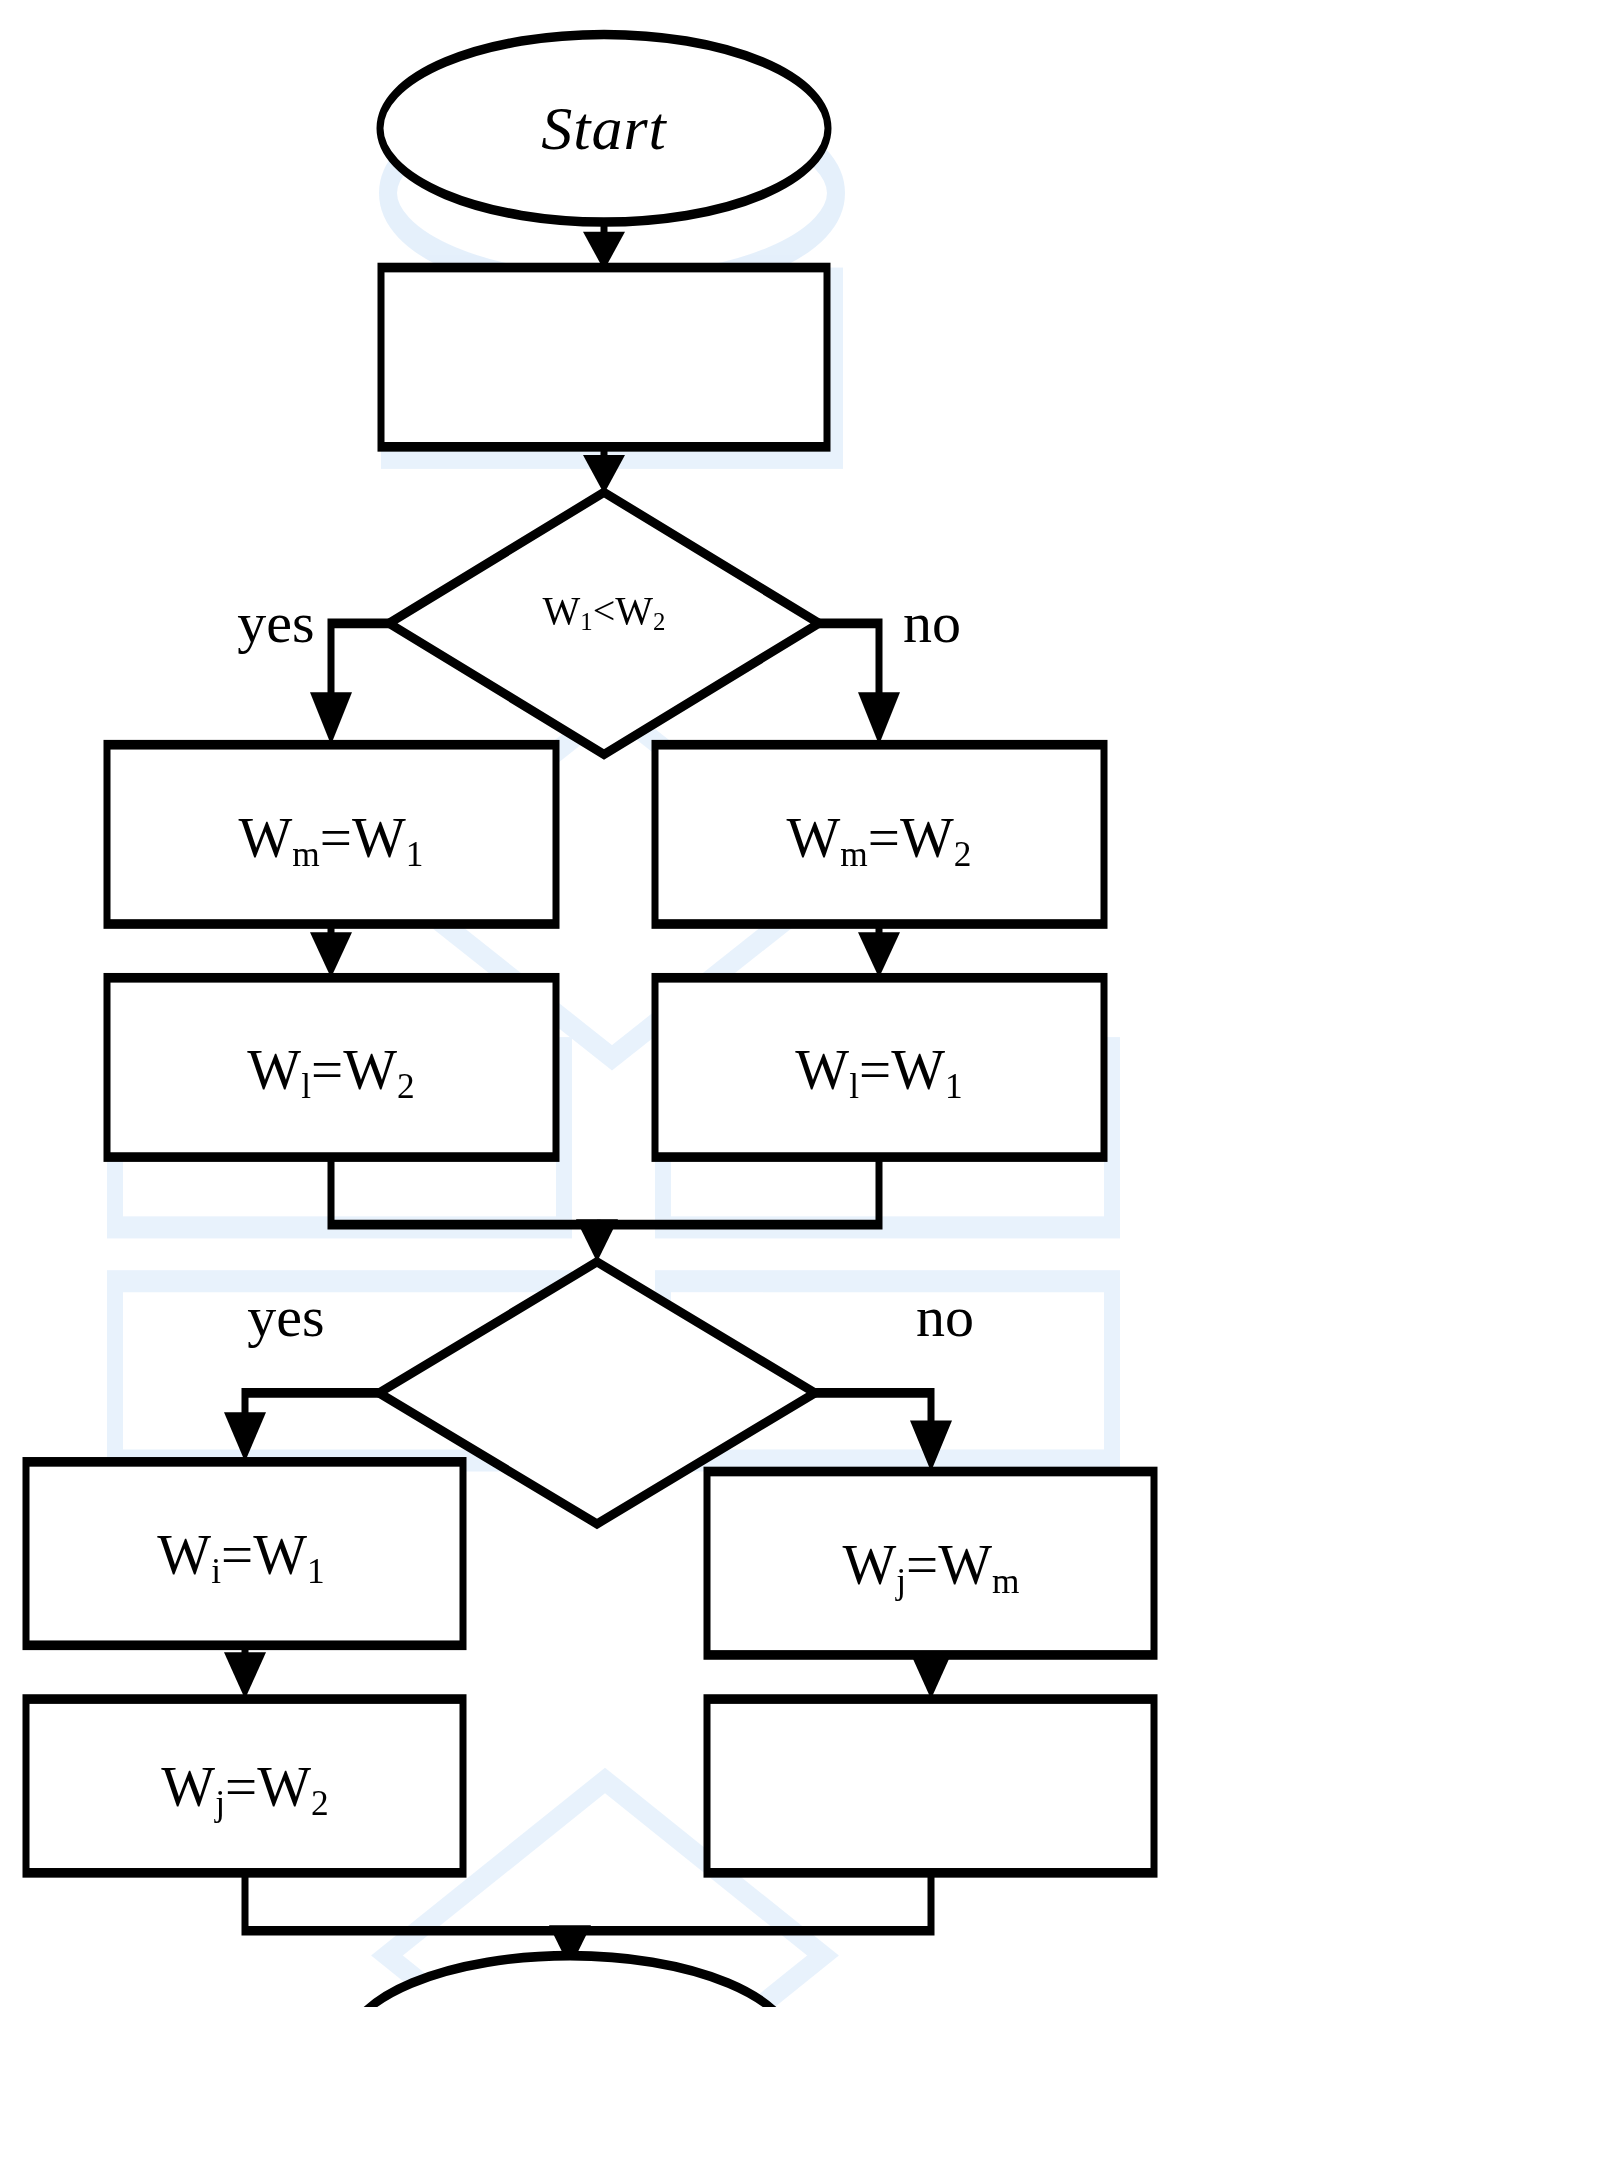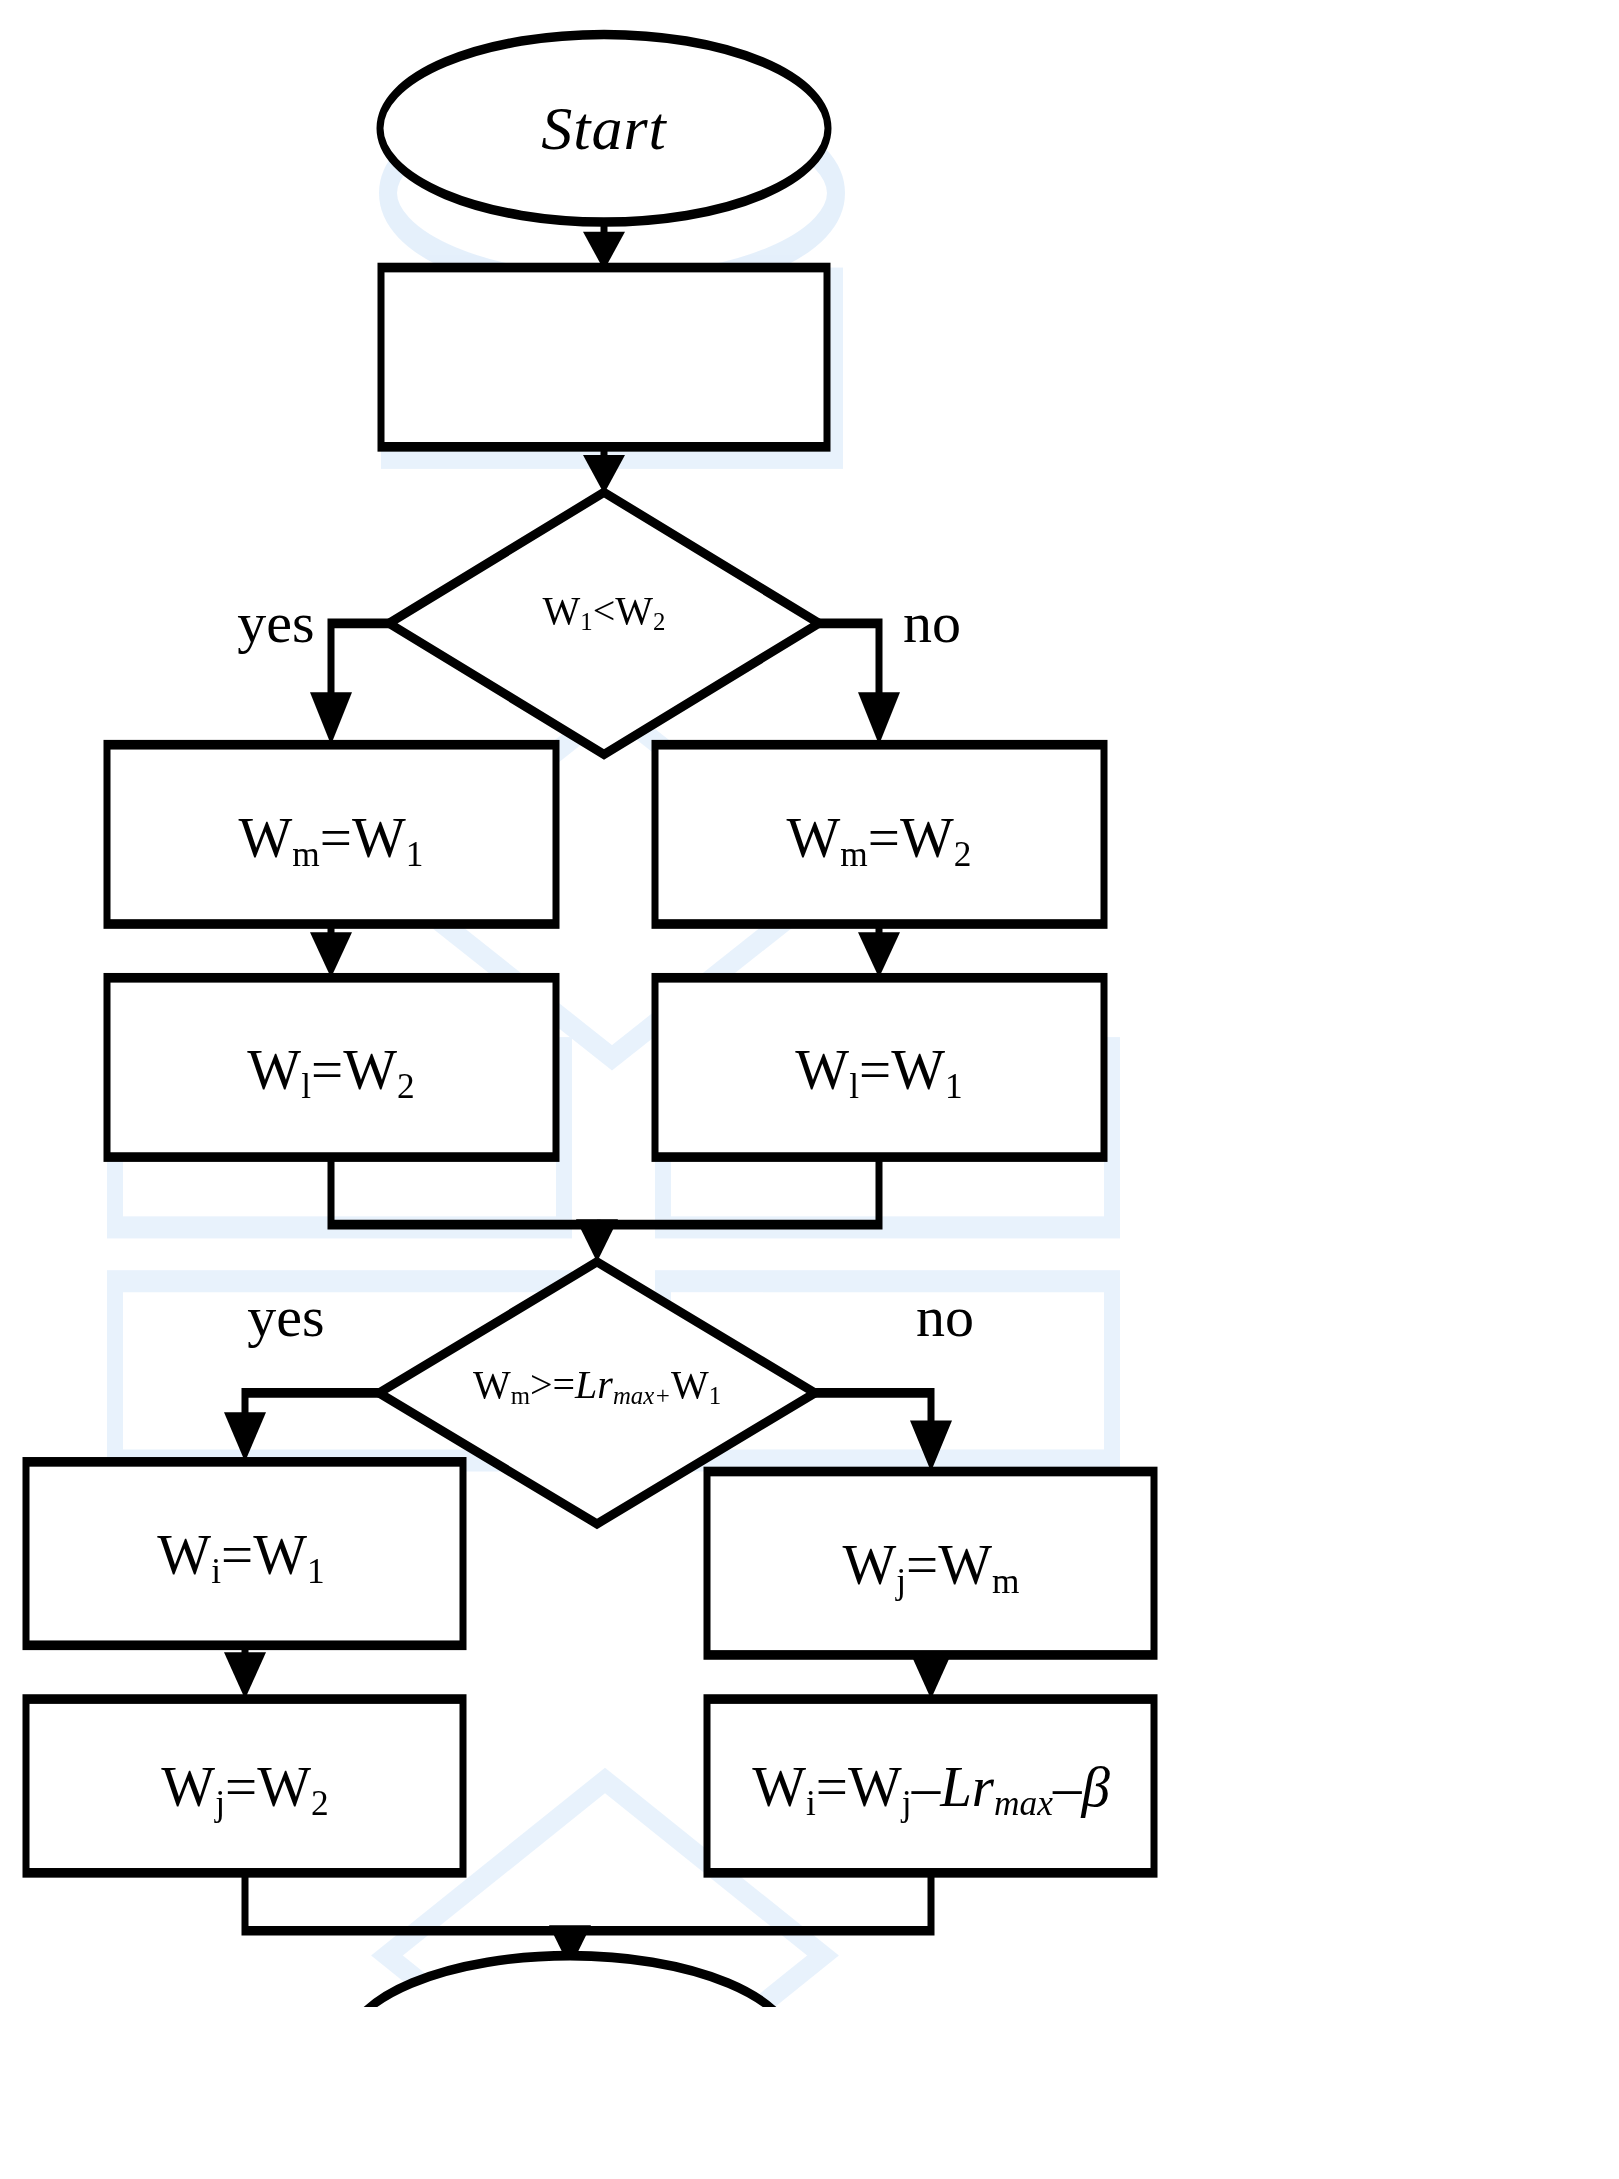--- a/index.html
+++ b/index.html
@@ -182,26 +182,24 @@
 
   <div class="lbl branch-text" style="left: 276px; top: 623.359px;">yes</div>
   <div class="lbl branch-text" style="left: 932px; top: 623.359px;">no</div>
 
   <div class="lbl proc-text" style="left: 331px; top: 837.122px;">W<sub>m</sub>=W<sub>1</sub></div>
   <div class="lbl proc-text" style="left: 879px; top: 837.122px;">W<sub>m</sub>=W<sub>2</sub></div>
 
   <div class="lbl proc-text" style="left: 331px; top: 1068.81px;">W<sub>l</sub>=W<sub>2</sub></div>
   <div class="lbl proc-text" style="left: 879px; top: 1068.81px;">W<sub>l</sub>=W<sub>1</sub></div>
 
-  <div class="lbl dec-text" style="left: 597px; top: 1384.63px;">W<sub>m</sub>&gt;=<span class="it">L</span><span class="it">r</span><span class="sub-it">max+</span>W<sub>1</sub></div>
 
   <div class="lbl branch-text" style="left: 286px; top: 1317.05px;">yes</div>
   <div class="lbl branch-text" style="left: 945px; top: 1317.05px;">no</div>
 
   <div class="lbl proc-text" style="left: 241px; top: 1554.26px;">W<sub>i</sub>=W<sub>1</sub></div>
   <div class="lbl proc-text" style="left: 931px; top: 1563.92px;">W<sub>j</sub>=W<sub>m</sub></div>
 
   <div class="lbl proc-text" style="left: 245px; top: 1785.95px;">W<sub>j</sub>=W<sub>2</sub></div>
-  <div class="lbl proc-text" style="left: 931px; top: 1785.95px;">W<sub>i</sub>=W<sub>j</sub>–<span class="it">L</span><span class="it">r</span><span class="sub-it">max</span>–<span class="it">β</span></div>
 
   <div class="lbl terminal-text" style="left: 570px; top: 2049.36px; text-decoration: underline;">End</div>
 
 </div>
 
 </body></html>

